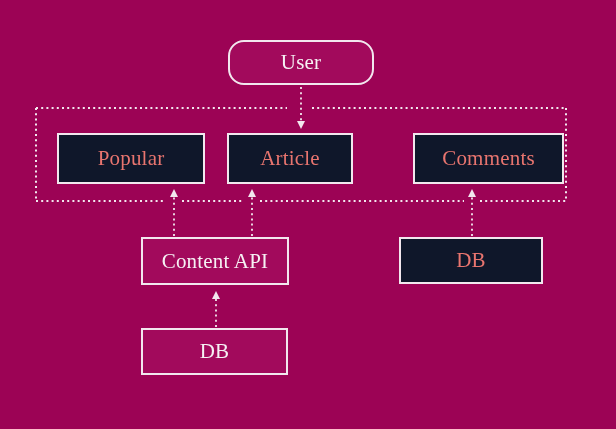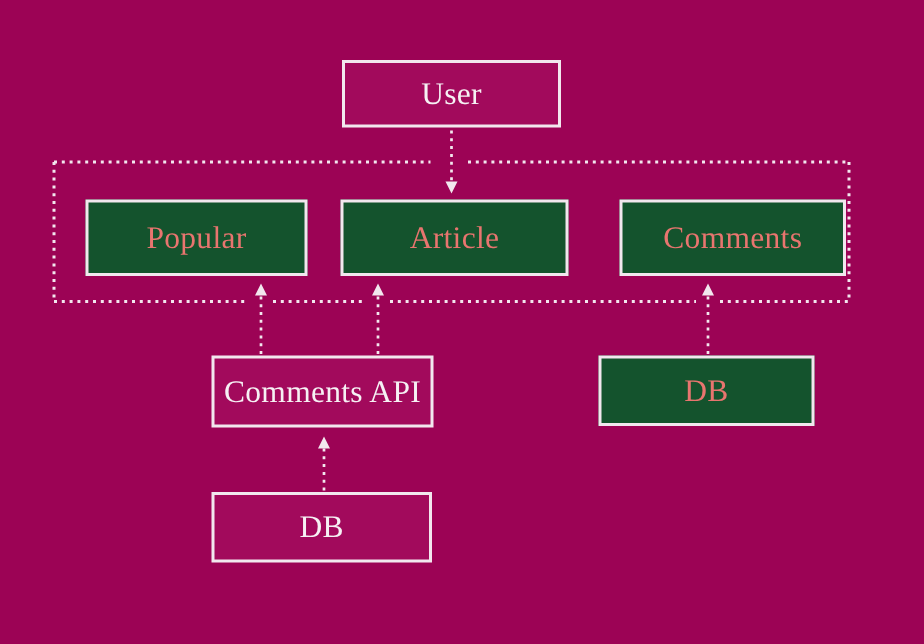--- a/index.html
+++ b/index.html
@@ -13,24 +13,24 @@
   .edges{position:absolute;left:0;top:0;width:616px;height:429px;}
   .node{
     position:absolute;
     box-sizing:border-box;
     display:flex;align-items:center;justify-content:center;
     border:2px solid #f2e7ee;
     font-size:21px;
     letter-spacing:0.2px;
   }
   .node--outline{background:#a20a5c;color:#f6f1f4;}
-  .node--red{background:#14532d;color:#e8756f;justify-content:center;}
-  .node-user       {left:228px;top:40px; width:146px;height:45px;}
+  .node--red{background:#0f172a;color:#e8756f;justify-content:center;}
+  .node-user       {left:228px;top:40px; width:146px;height:45px;border-radius:16px;}
   .node-popular    {left:57px; top:133px;width:148px;height:51px;}
-  .node-article    {left:227px;top:133px;width:152px;height:51px;}
+  .node-article    {left:227px;top:133px;width:126px;height:51px;}
   .node-comments   {left:397px;top:133px;width:151px;height:51px;margin-left:16px;}
   .node-content-api{left:141px;top:237px;width:148px;height:48px;}
   .node-db-content {left:141px;top:328px;width:147px;height:47px;}
   .node-db-comments{left:399px;top:237px;width:144px;height:47px;}
   .dot-line{stroke:#f2e7ee;stroke-width:2;stroke-dasharray:2 3.2;fill:none;}
   .arrow-line{stroke:#f2e7ee;stroke-width:1.8;stroke-dasharray:2 3.2;fill:none;}
   .arrow-head{fill:#f2e7ee;stroke:none;}
 </style>
 </head>
 <body>
@@ -86,21 +86,21 @@
 
   <div class="node node--red node-article">
     <span>Article</span>
   </div>
 
   <div class="node node--red node-comments">
     <span>Comments</span>
   </div>
 
   <div class="node node--outline node-content-api">
-    <span>Comments API</span>
+    <span>Content API</span>
   </div>
 
   <div class="node node--red node-db-comments">
     <span>DB</span>
   </div>
 
   <div class="node node--outline node-db-content">
     <span>DB</span>
   </div>
 

